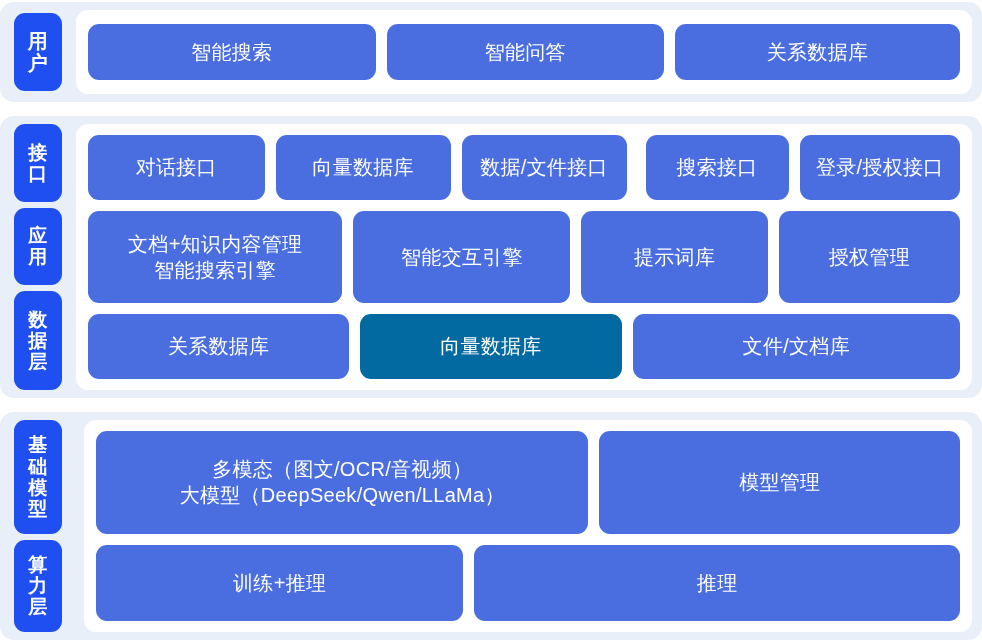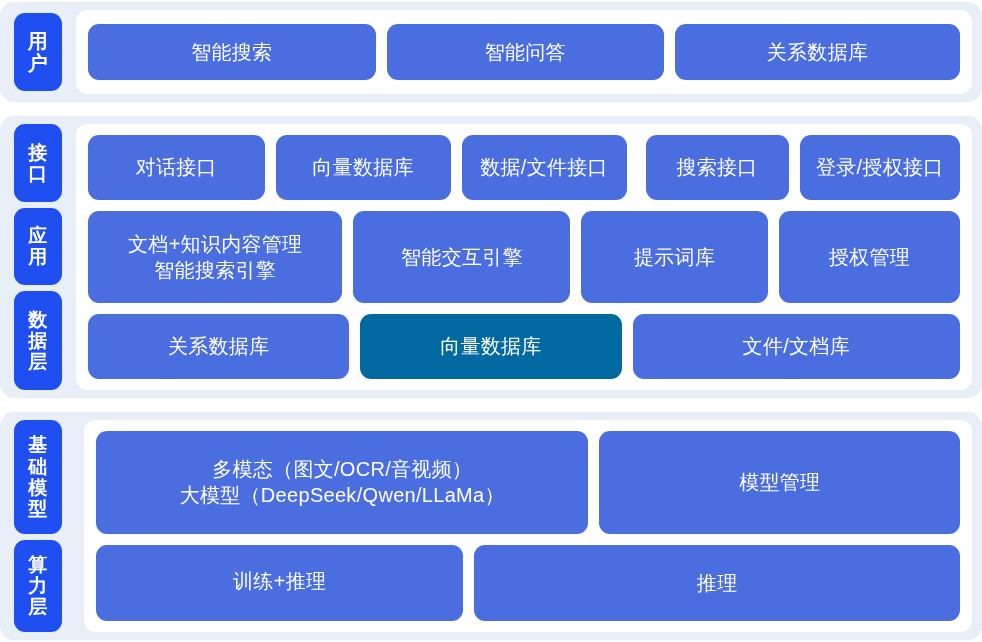--- a/index.html
+++ b/index.html
@@ -141,21 +141,21 @@
   #row-data .box:nth-child(1) { flex: 1.00 1 0; }
   #row-data .box:nth-child(2) { flex: 1.00 1 0; }
   #row-data .box:nth-child(3) { flex: 1.27 1 0; }
 
   
   #row-model .box:nth-child(1) { flex: 1.30 1 0; }
   #row-model .box:nth-child(2) { flex: 0.94 1 0; }
   #row-model .box:nth-child(3) { flex: 1.10 1 0; }
 
   
-  #row-compute .box:nth-child(1) { flex: 0.86 1 0; font-family: Liberation Mono, monospace; }
+  #row-compute .box:nth-child(1) { flex: 0.86 1 0; }
   #row-compute .box:nth-child(2) { flex: 1.15 1 0; }
 
   
   #tabs-platform .tab { font-size: 19px; }
   #tabs-infra .tab    { font-size: 19px; }
   #tabs-user .tab     { flex: 0 0 78px; }
 </style>
 </head>
 <body>
 

